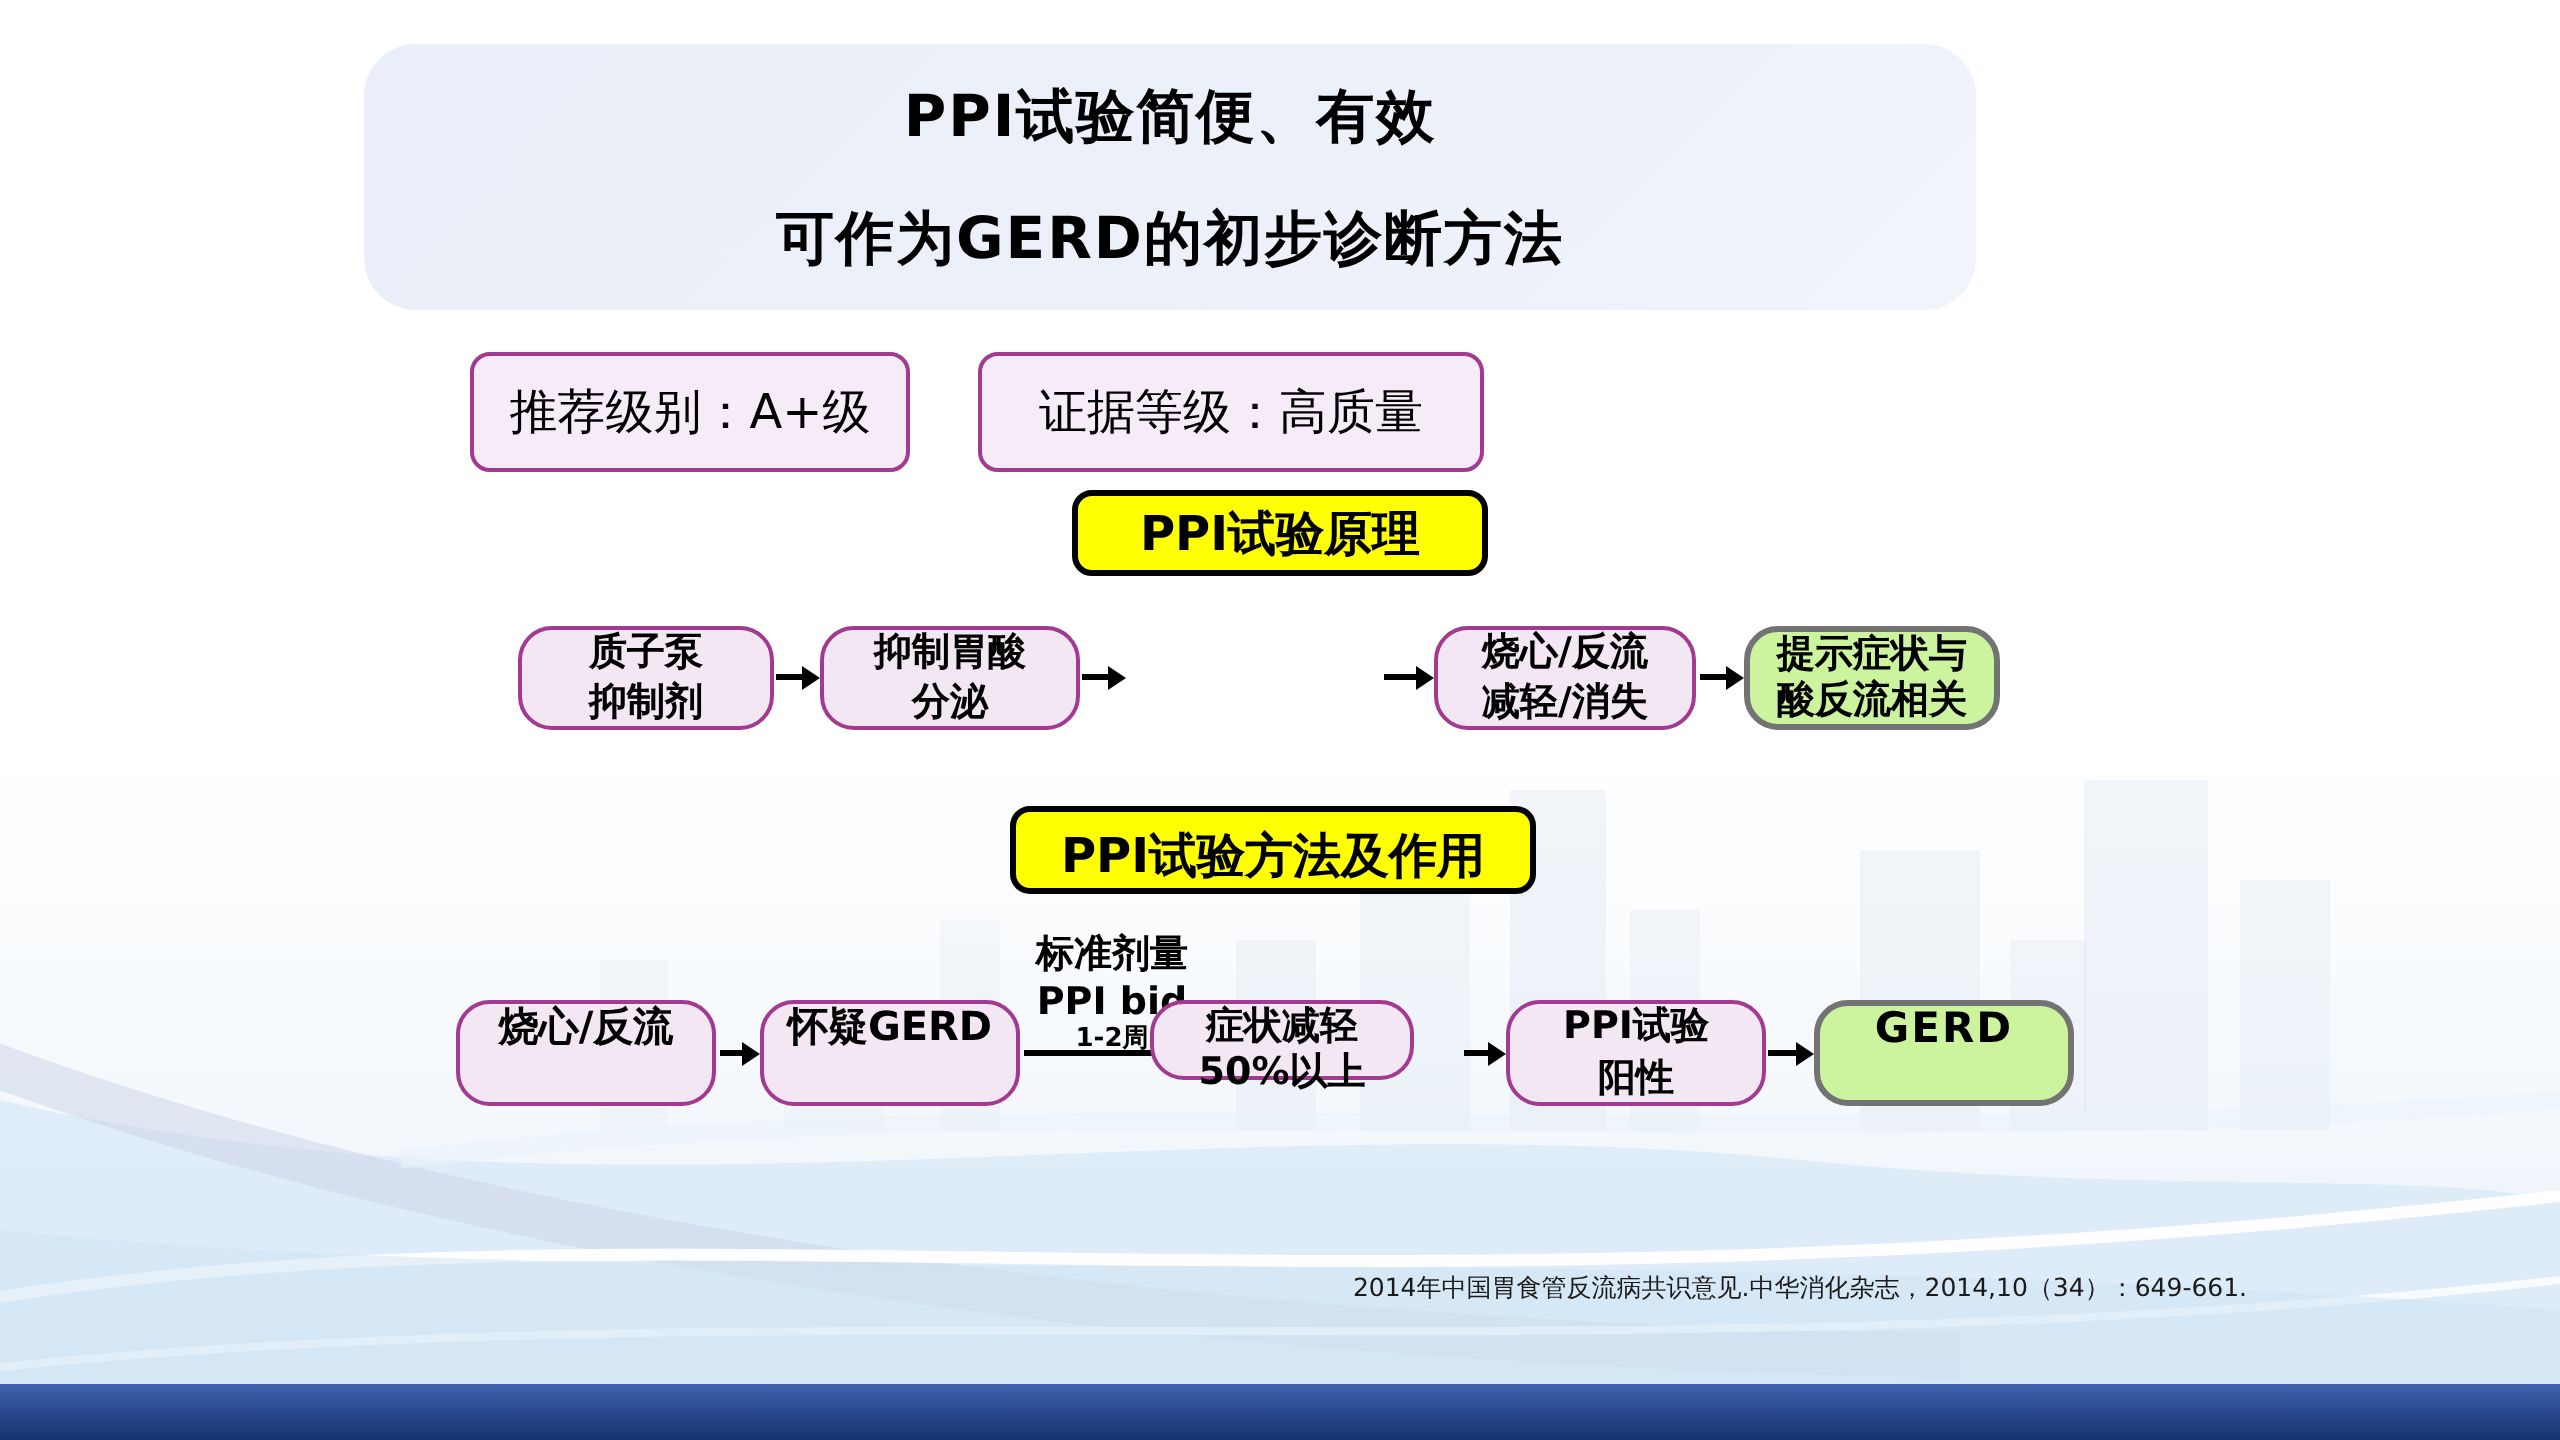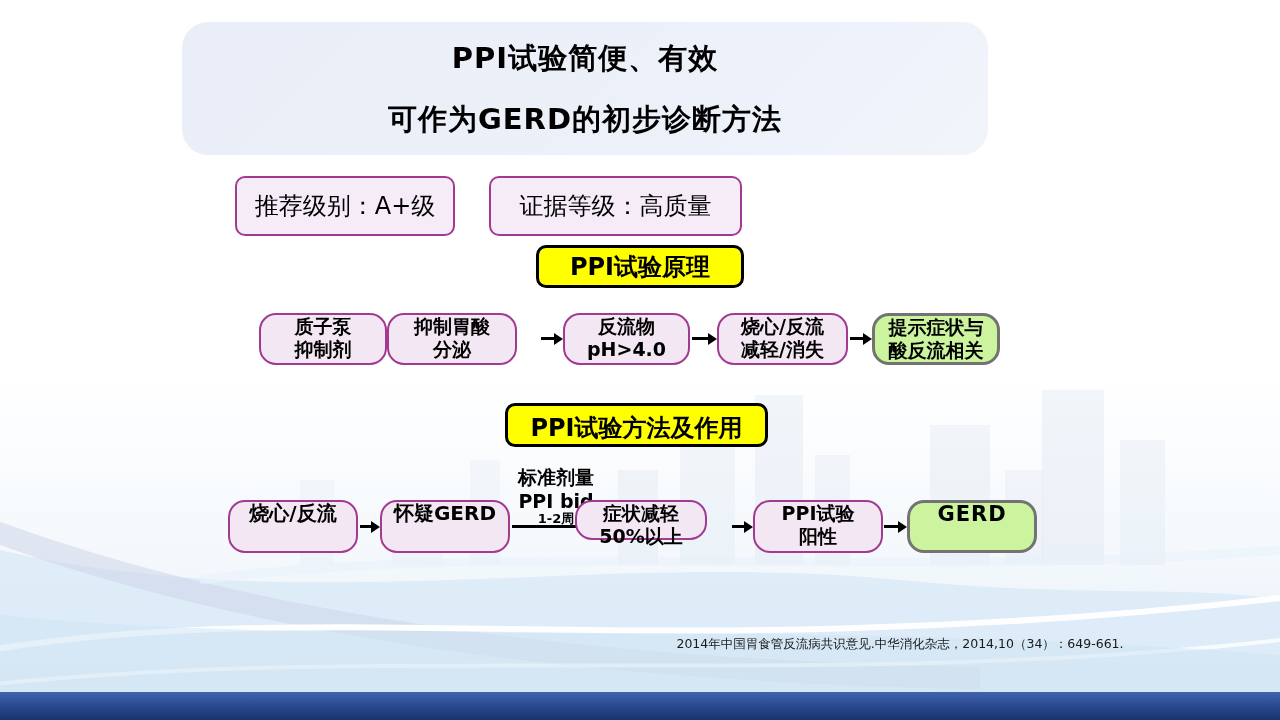--- a/index.html
+++ b/index.html
@@ -70,31 +70,31 @@
     background: #ffff00; border: 3px solid #000000; border-radius: 10px;
     display: flex; align-items: center; justify-content: center;
     font-size: 24px; font-weight: bold; color: #000; z-index: 2;
   }
   .hdr-1 { left: 536px; top: 245px; width: 208px; height: 43px; }
   .hdr-2 { left: 505px; top: 403px; width: 263px; height: 44px; align-items: flex-end; }
 
   
   .flow-box {
     position: absolute;
-    display: flex; flex-direction: column; align-items: center; justify-content: flex-start;
+    display: flex; flex-direction: column; align-items: center; justify-content: space-between;
     border-radius: 17px; text-align: center;
     font-weight: bold; font-size: 19px; line-height: 23px; color: #000;
     z-index: 2;
   }
   .pink  { background: #f3e7f3; border: 2px solid #a23a92; }
   .green { background: #ccf49e; border: 3px solid #737373; }
 
   
   .f1-1 { left: 259px; top: 313px; width: 128px; height: 52px; }
-  .f1-2 { left: 387px; top: 313px; width: 130px; height: 52px; }
+  .f1-2 { left: 410px; top: 313px; width: 130px; height: 52px; }
   .f1-3 { left: 563px; top: 313px; width: 127px; height: 52px; }
   .f1-4 { left: 717px; top: 313px; width: 131px; height: 52px; }
   .f1-5 { left: 872px; top: 313px; width: 128px; height: 52px; }
 
   
   .f2-1 { left: 228px; top: 500px; width: 130px; height: 53px; font-size: 20px; }
   .f2-2 { left: 380px; top: 500px; width: 130px; height: 53px; font-size: 20px; }
   .f2-3 { left: 575px; top: 500px; width: 132px; height: 40px; }
   .f2-4 { left: 753px; top: 500px; width: 130px; height: 53px; }
   .f2-5 { left: 907px; top: 500px; width: 130px; height: 53px; font-size: 21px; letter-spacing: 1px; }
@@ -182,24 +182,20 @@
   <div class="flow-box pink f1-1">
     <span>质子泵</span>
     <span>抑制剂</span>
   </div>
   <div class="arrow a1"></div>
   <div class="flow-box pink f1-2">
     <span>抑制胃酸</span>
     <span>分泌</span>
   </div>
   <div class="arrow a2"></div>
-  <div class="flow-box pink f1-3">
-    <span>反流物</span>
-    <span>pH&gt;4.0</span>
-  </div>
   <div class="arrow a3"></div>
   <div class="flow-box pink f1-4">
     <span>烧心/反流</span>
     <span>减轻/消失</span>
   </div>
   <div class="arrow a4"></div>
   <div class="flow-box green f1-5">
     <span>提示症状与</span>
     <span>酸反流相关</span>
   </div>

